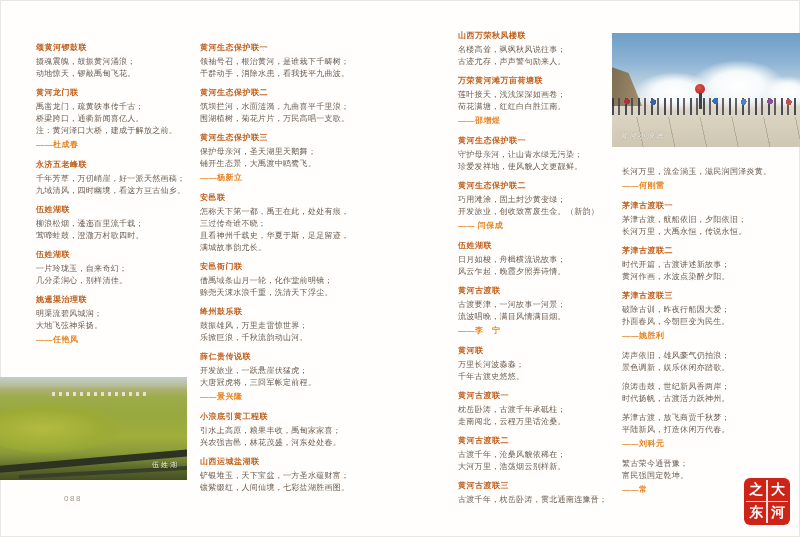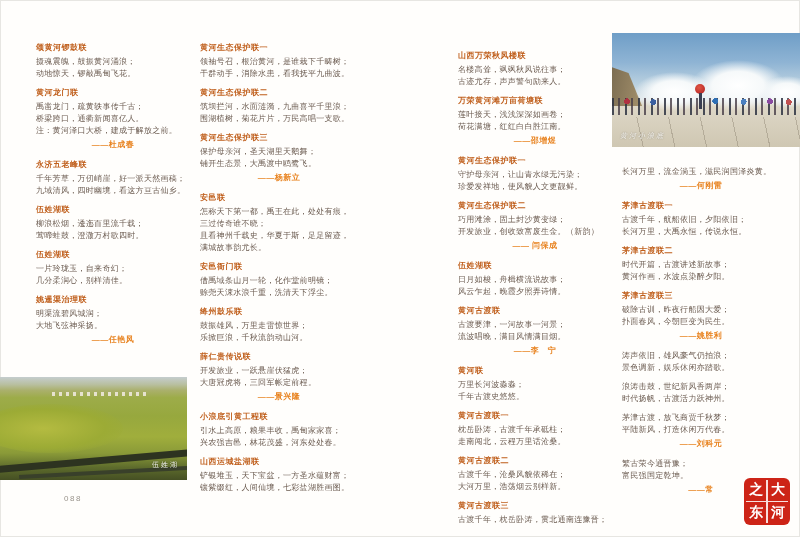--- a/index.html
+++ b/index.html
@@ -15,34 +15,34 @@
     font-family:"Liberation Serif", serif;
   }
   .spread{
     position:absolute;inset:0;background:#fffefc;
     box-shadow:inset 0 0 0 1px #e7e6e2;
   }
   
   .col{position:absolute;}
   #col1{left:36px;top:42px;width:158px;}
   #col2{left:200px;top:42px;width:162px;}
-  #col3{left:458px;top:50px;width:158px;}
+  #col3{left:458px;top:30px;width:158px;}
   #col4{left:622px;top:158px;width:162px;margin-top:8px;}
   .entry{margin-bottom:7px;}
   .entry-title{
     color:var(--heading);font-weight:bold;font-size:8px;line-height:12px;
     margin-bottom:2px;letter-spacing:.5px;
     font-family:"Liberation Sans", sans-serif;
   }
   .entry-line{
     color:var(--body);font-size:8px;line-height:12px;letter-spacing:.3px;
   }
   .entry-author{
     color:var(--author);font-weight:bold;font-size:8px;line-height:15px;
-    text-align:center;padding-right:4px;letter-spacing:.5px;
+    text-align:left;padding-right:4px;letter-spacing:.5px;
     font-family:"Liberation Sans", sans-serif;
   }
   
   .photo{position:absolute;overflow:hidden;}
   #photo-left{
     left:0;top:377px;width:187px;height:103px;
     background:linear-gradient(180deg,
       #c5cdce 0%, #b9c0a2 7%, #aab06c 13%, #9dac49 20%,
       #97a83e 38%, #a0ae3c 58%, #8a9a38 74%, #5d6b2c 88%, #454f23 100%);
   }
@@ -299,21 +299,21 @@
         <div class="entry-line">古渡千年，枕岳卧涛，贯北通南连豫晋；</div>
       </div>
     </div>
   <div class="col" id="col4">
       <div class="entry">
         <div class="entry-line">长河万里，流金淌玉，滋民润国泽炎黄。</div>
         <div class="entry-author">——何刚雷</div>
       </div>
       <div class="entry">
         <div class="entry-title">茅津古渡联一</div>
-        <div class="entry-line">古渡千年，航船依旧，夕阳依旧；</div>
+        <div class="entry-line">茅津古渡，航船依旧，夕阳依旧；</div>
         <div class="entry-line">长河万里，大禹永恒，传说永恒。</div>
       </div>
       <div class="entry">
         <div class="entry-title">茅津古渡联二</div>
         <div class="entry-line">时代开篇，古渡讲述新故事；</div>
         <div class="entry-line">黄河作画，水波点染醉夕阳。</div>
       </div>
       <div class="entry">
         <div class="entry-title">茅津古渡联三</div>
         <div class="entry-line">破除古训，昨夜行船因大爱；</div>

